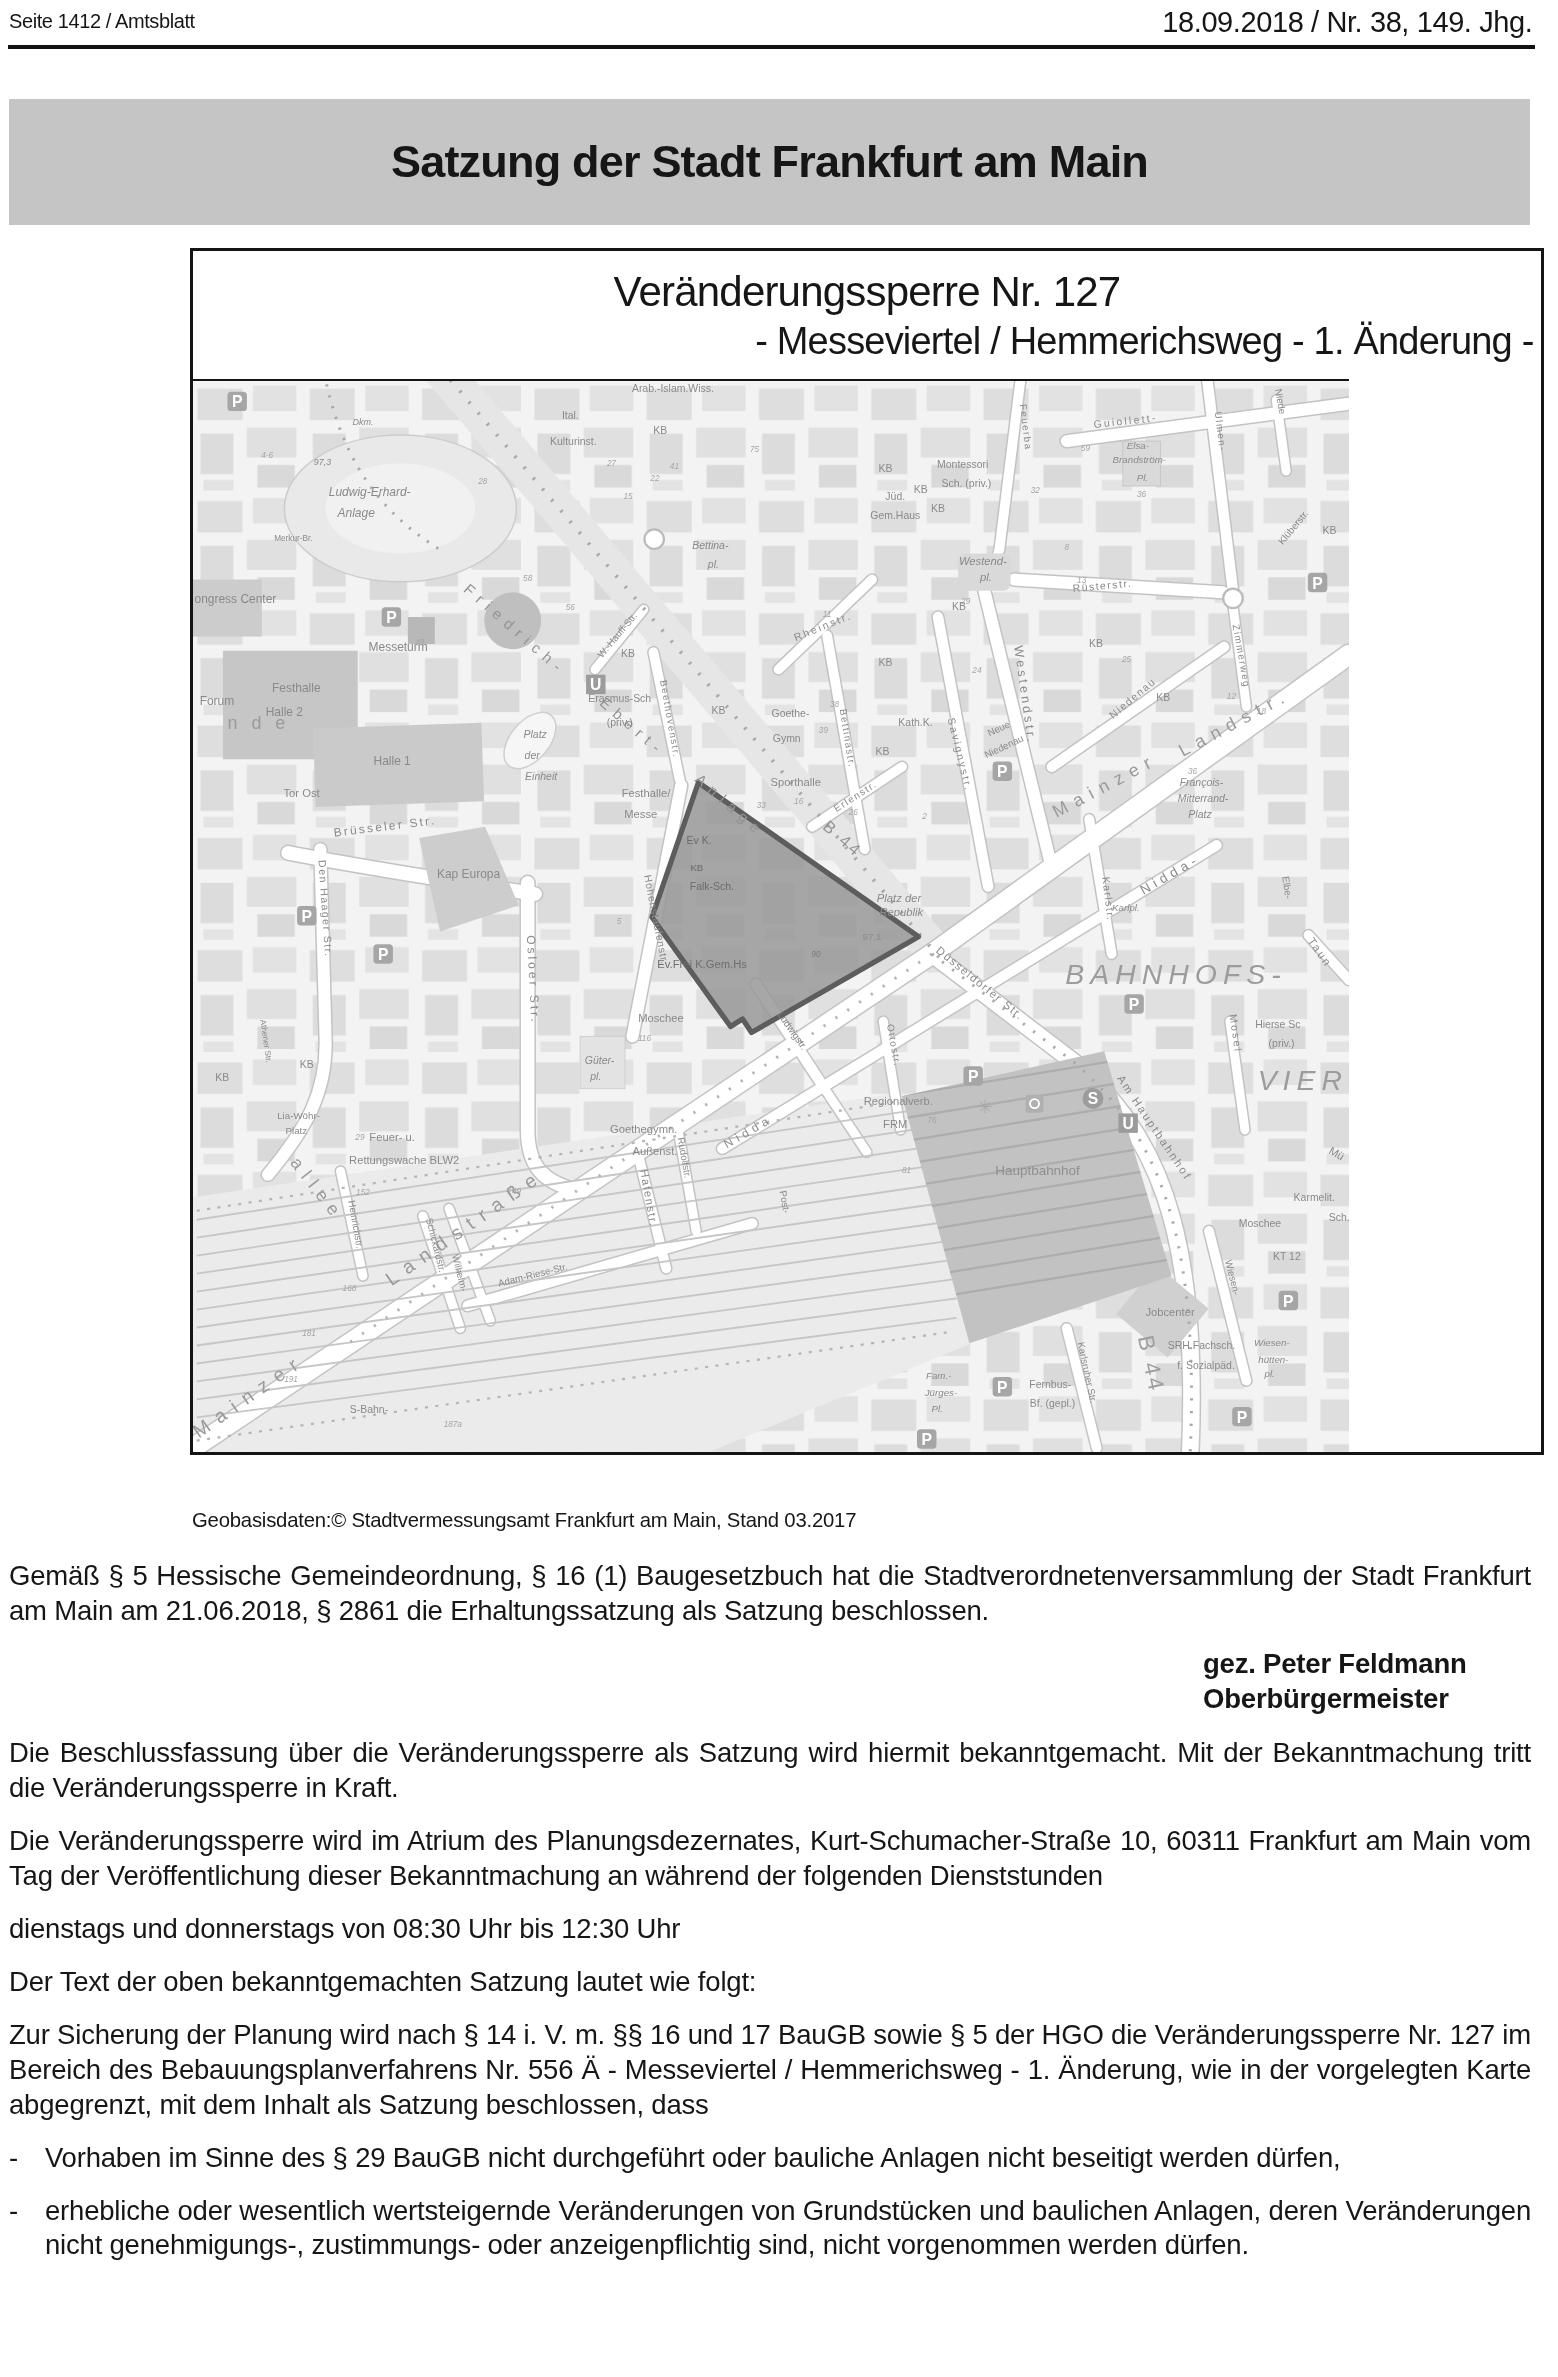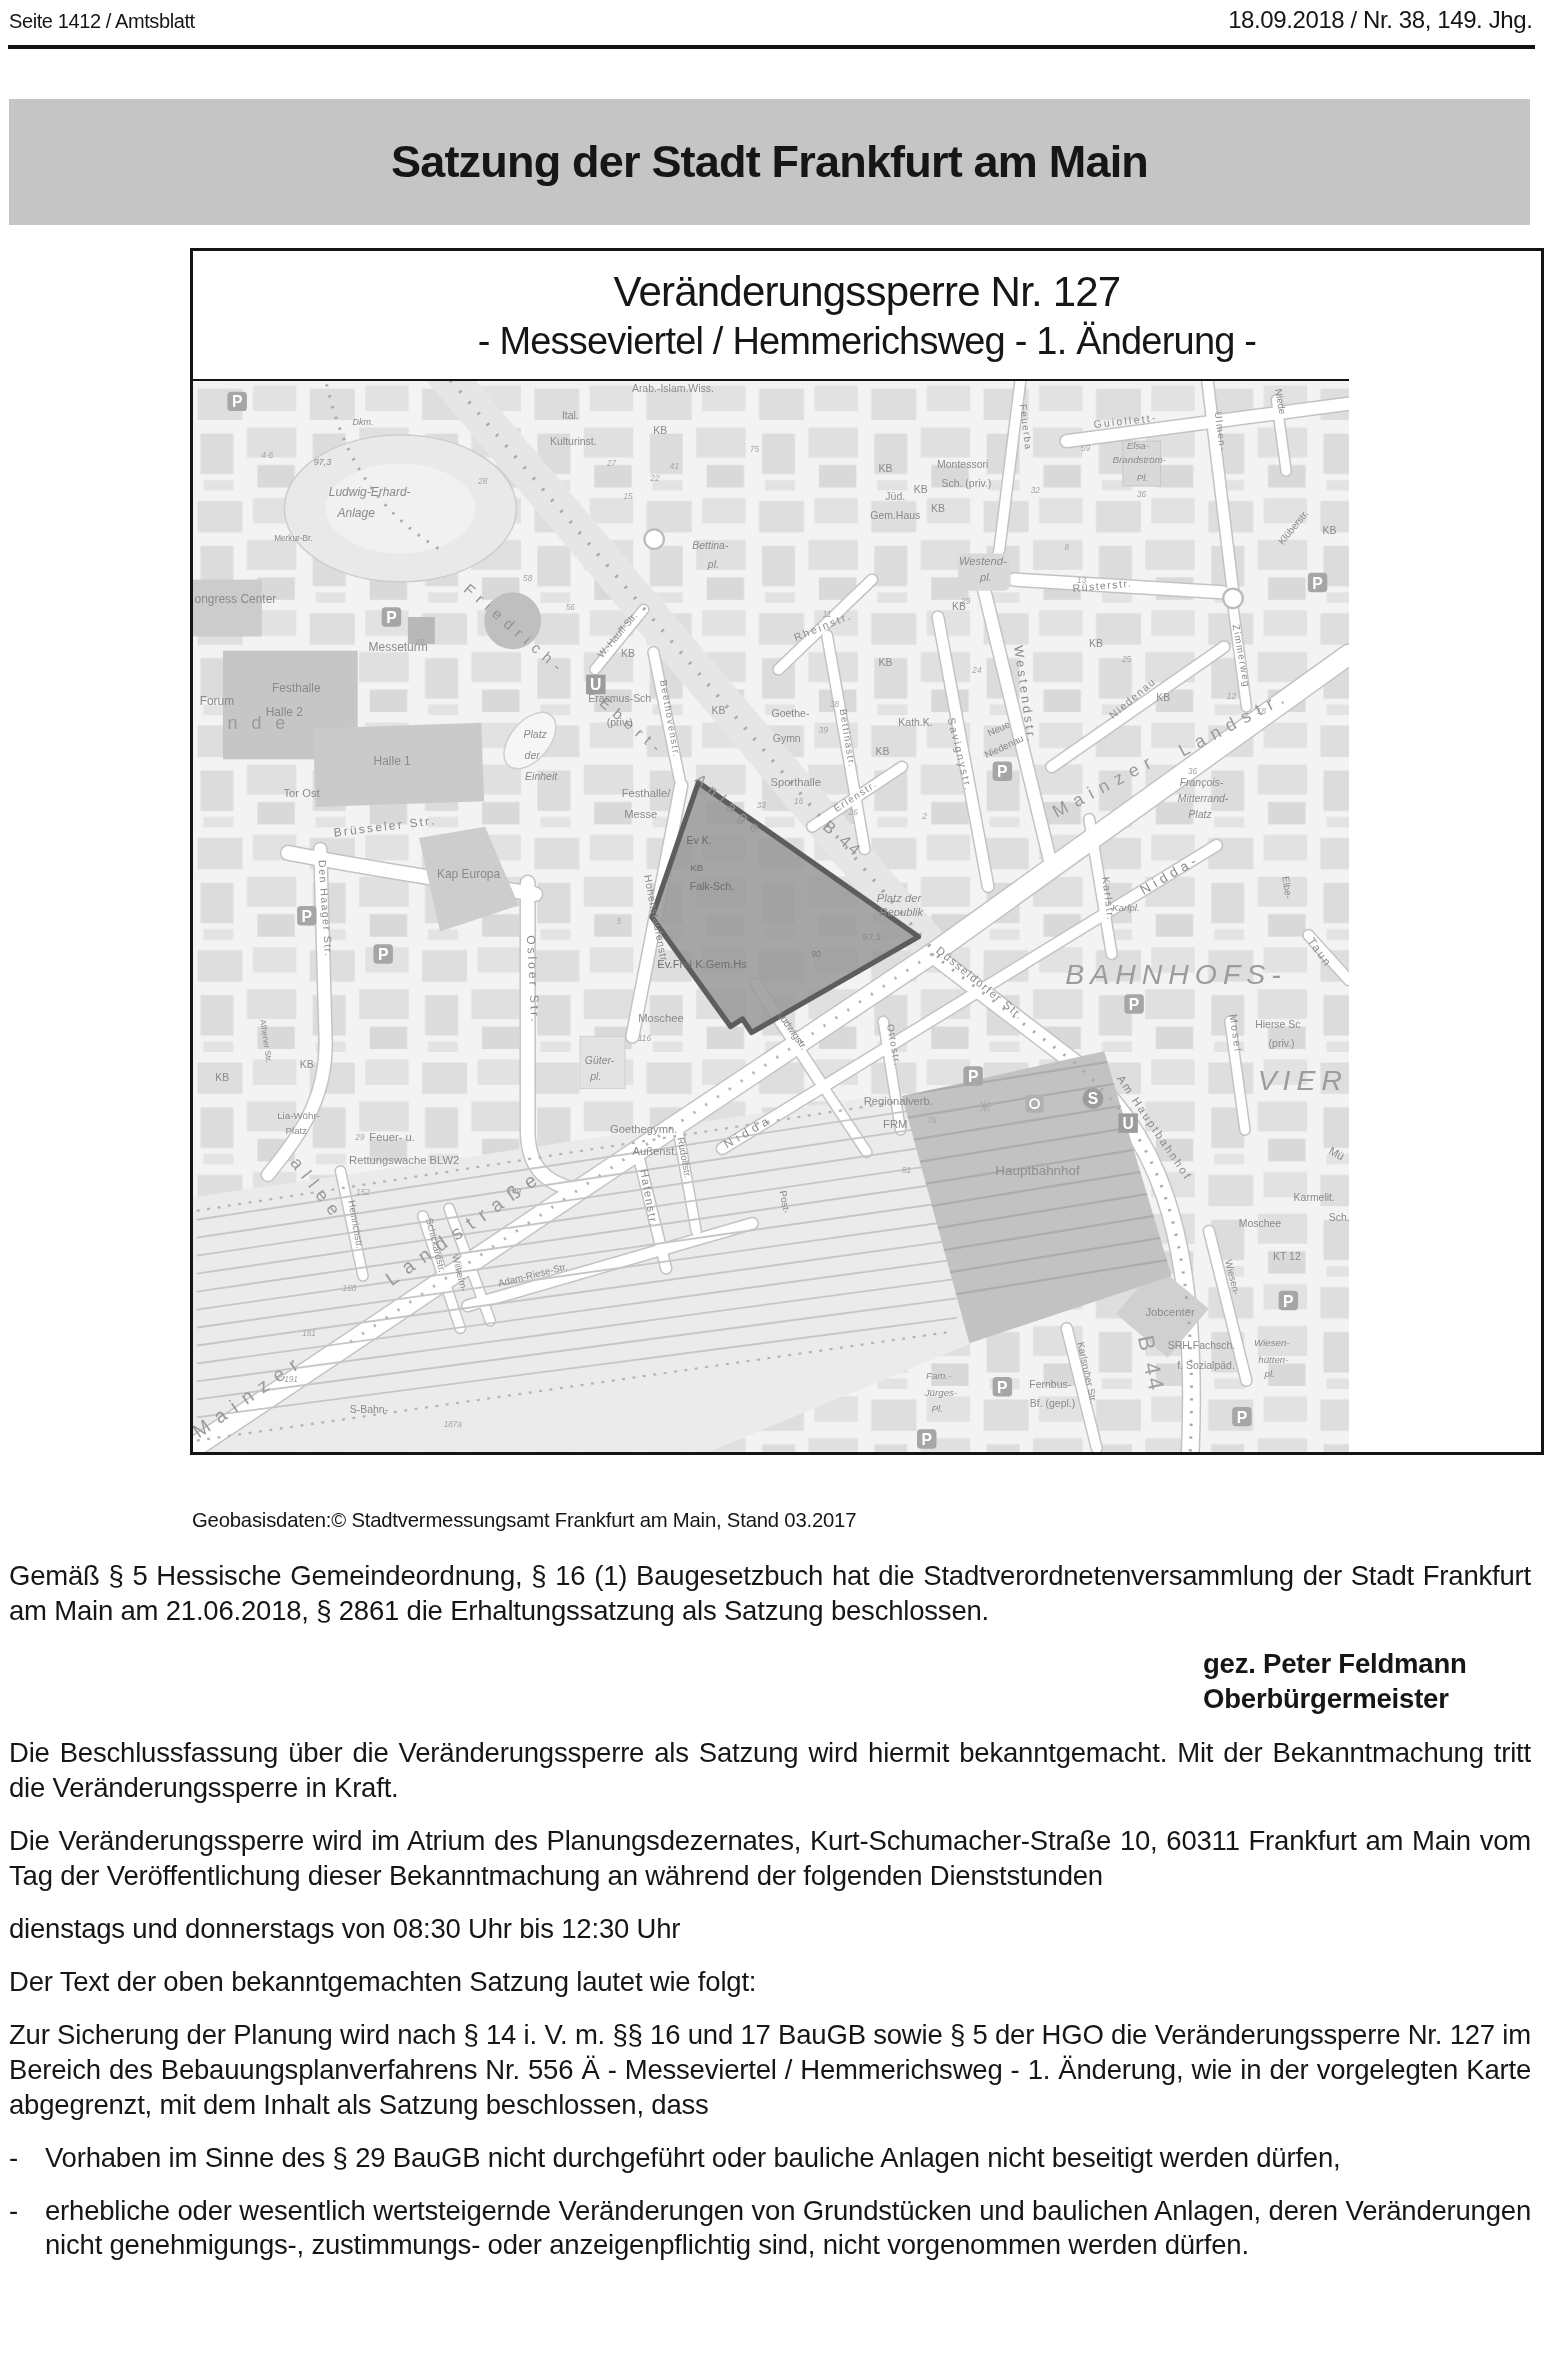--- a/index.html
+++ b/index.html
@@ -1,26 +1,26 @@
 <!DOCTYPE html>
 <html style="font-size:12px"><head>
 <meta charset="utf-8">
 <style>
   html,body{margin:0;padding:0;background:#ffffff;}
   body{width:1558px;height:2377px;position:relative;font-family:"Liberation Sans",sans-serif;color:#161616;overflow:hidden;}
   .hdr-left{position:absolute;left:9px;top:10px;font-size:20px;letter-spacing:-0.4px;}
-  .hdr-right{position:absolute;right:25.6px;top:6px;font-size:24px;letter-spacing:-0.4px;margin-left:30px;}
+  .hdr-right{position:absolute;right:25.6px;top:6px;font-size:29px;letter-spacing:-0.4px;margin-left:30px;}
   .hdr-rule{position:absolute;left:7.5px;right:22.6px;top:45px;height:3.8px;background:#121212;}
   .banner{position:absolute;left:9px;top:99px;width:1521px;height:126px;background:#c5c5c5;display:flex;align-items:center;justify-content:center;}
   .banner h1{margin:0;font-size:45px;font-weight:bold;letter-spacing:-0.8px;}
   .map-box{position:absolute;left:190px;top:248px;width:1354px;border:3px solid #141414;box-sizing:border-box;background:#fff;}
   .map-title{text-align:center;padding:15px 7.5px 12px 7.5px;}
   .mt1{font-size:42px;letter-spacing:-0.8px;line-height:1.22;}
   .mt2{font-size:38px;letter-spacing:-0.8px;line-height:1.3;}
-  .mt3{font-size:38px;letter-spacing:-0.8px;line-height:1.3;}
+  .mt3{font-size:38px;letter-spacing:-0.8px;line-height:1.3;text-align:right;}
   .map-svg{display:block;border-top:2.3px solid #141414;}
   .caption{position:absolute;left:192px;top:1509px;font-size:20.3px;letter-spacing:-0.2px;}
   .doc-body{position:absolute;left:9px;top:1547px;width:1522px;font-size:27.5px;line-height:1.27;letter-spacing:-0.2px;}
   .doc-body p{margin:12px 0 18px 0;text-align:justify;}
   .sig{font-weight:bold;text-align:left;width:331px;margin:1.5px 0 19.6px 1194px;line-height:1.27;}
   .bullet{display:flex;margin:0 0 18px 0;}
   .bullet .dash{width:36px;flex:none;}
   .bullet .bt{flex:1;text-align:justify;}
   svg text{font-family:"Liberation Sans",sans-serif;}
 </style>

